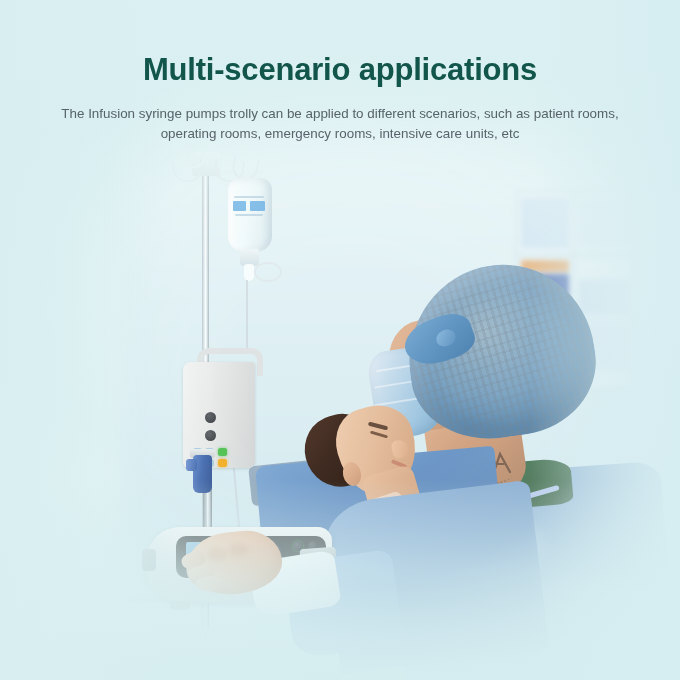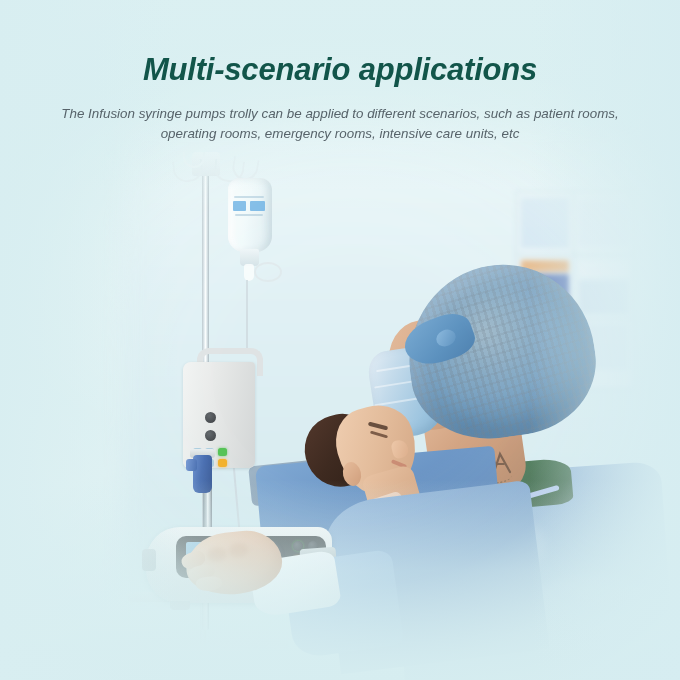--- a/index.html
+++ b/index.html
@@ -29,21 +29,20 @@
   }
 
   
   .text-wrap {
     position: absolute;
     left: 0;
     top: 52px;
     width: 680px;
     text-align: center;
     z-index: 40;
-    font-style: italic;
   }
   .headline {
     font-size: 31px;
     font-weight: bold;
     color: #12554a;
     letter-spacing: -0.2px;
     margin: 0 0 16px 0;
     line-height: 1.15;
   }
   .subline {

